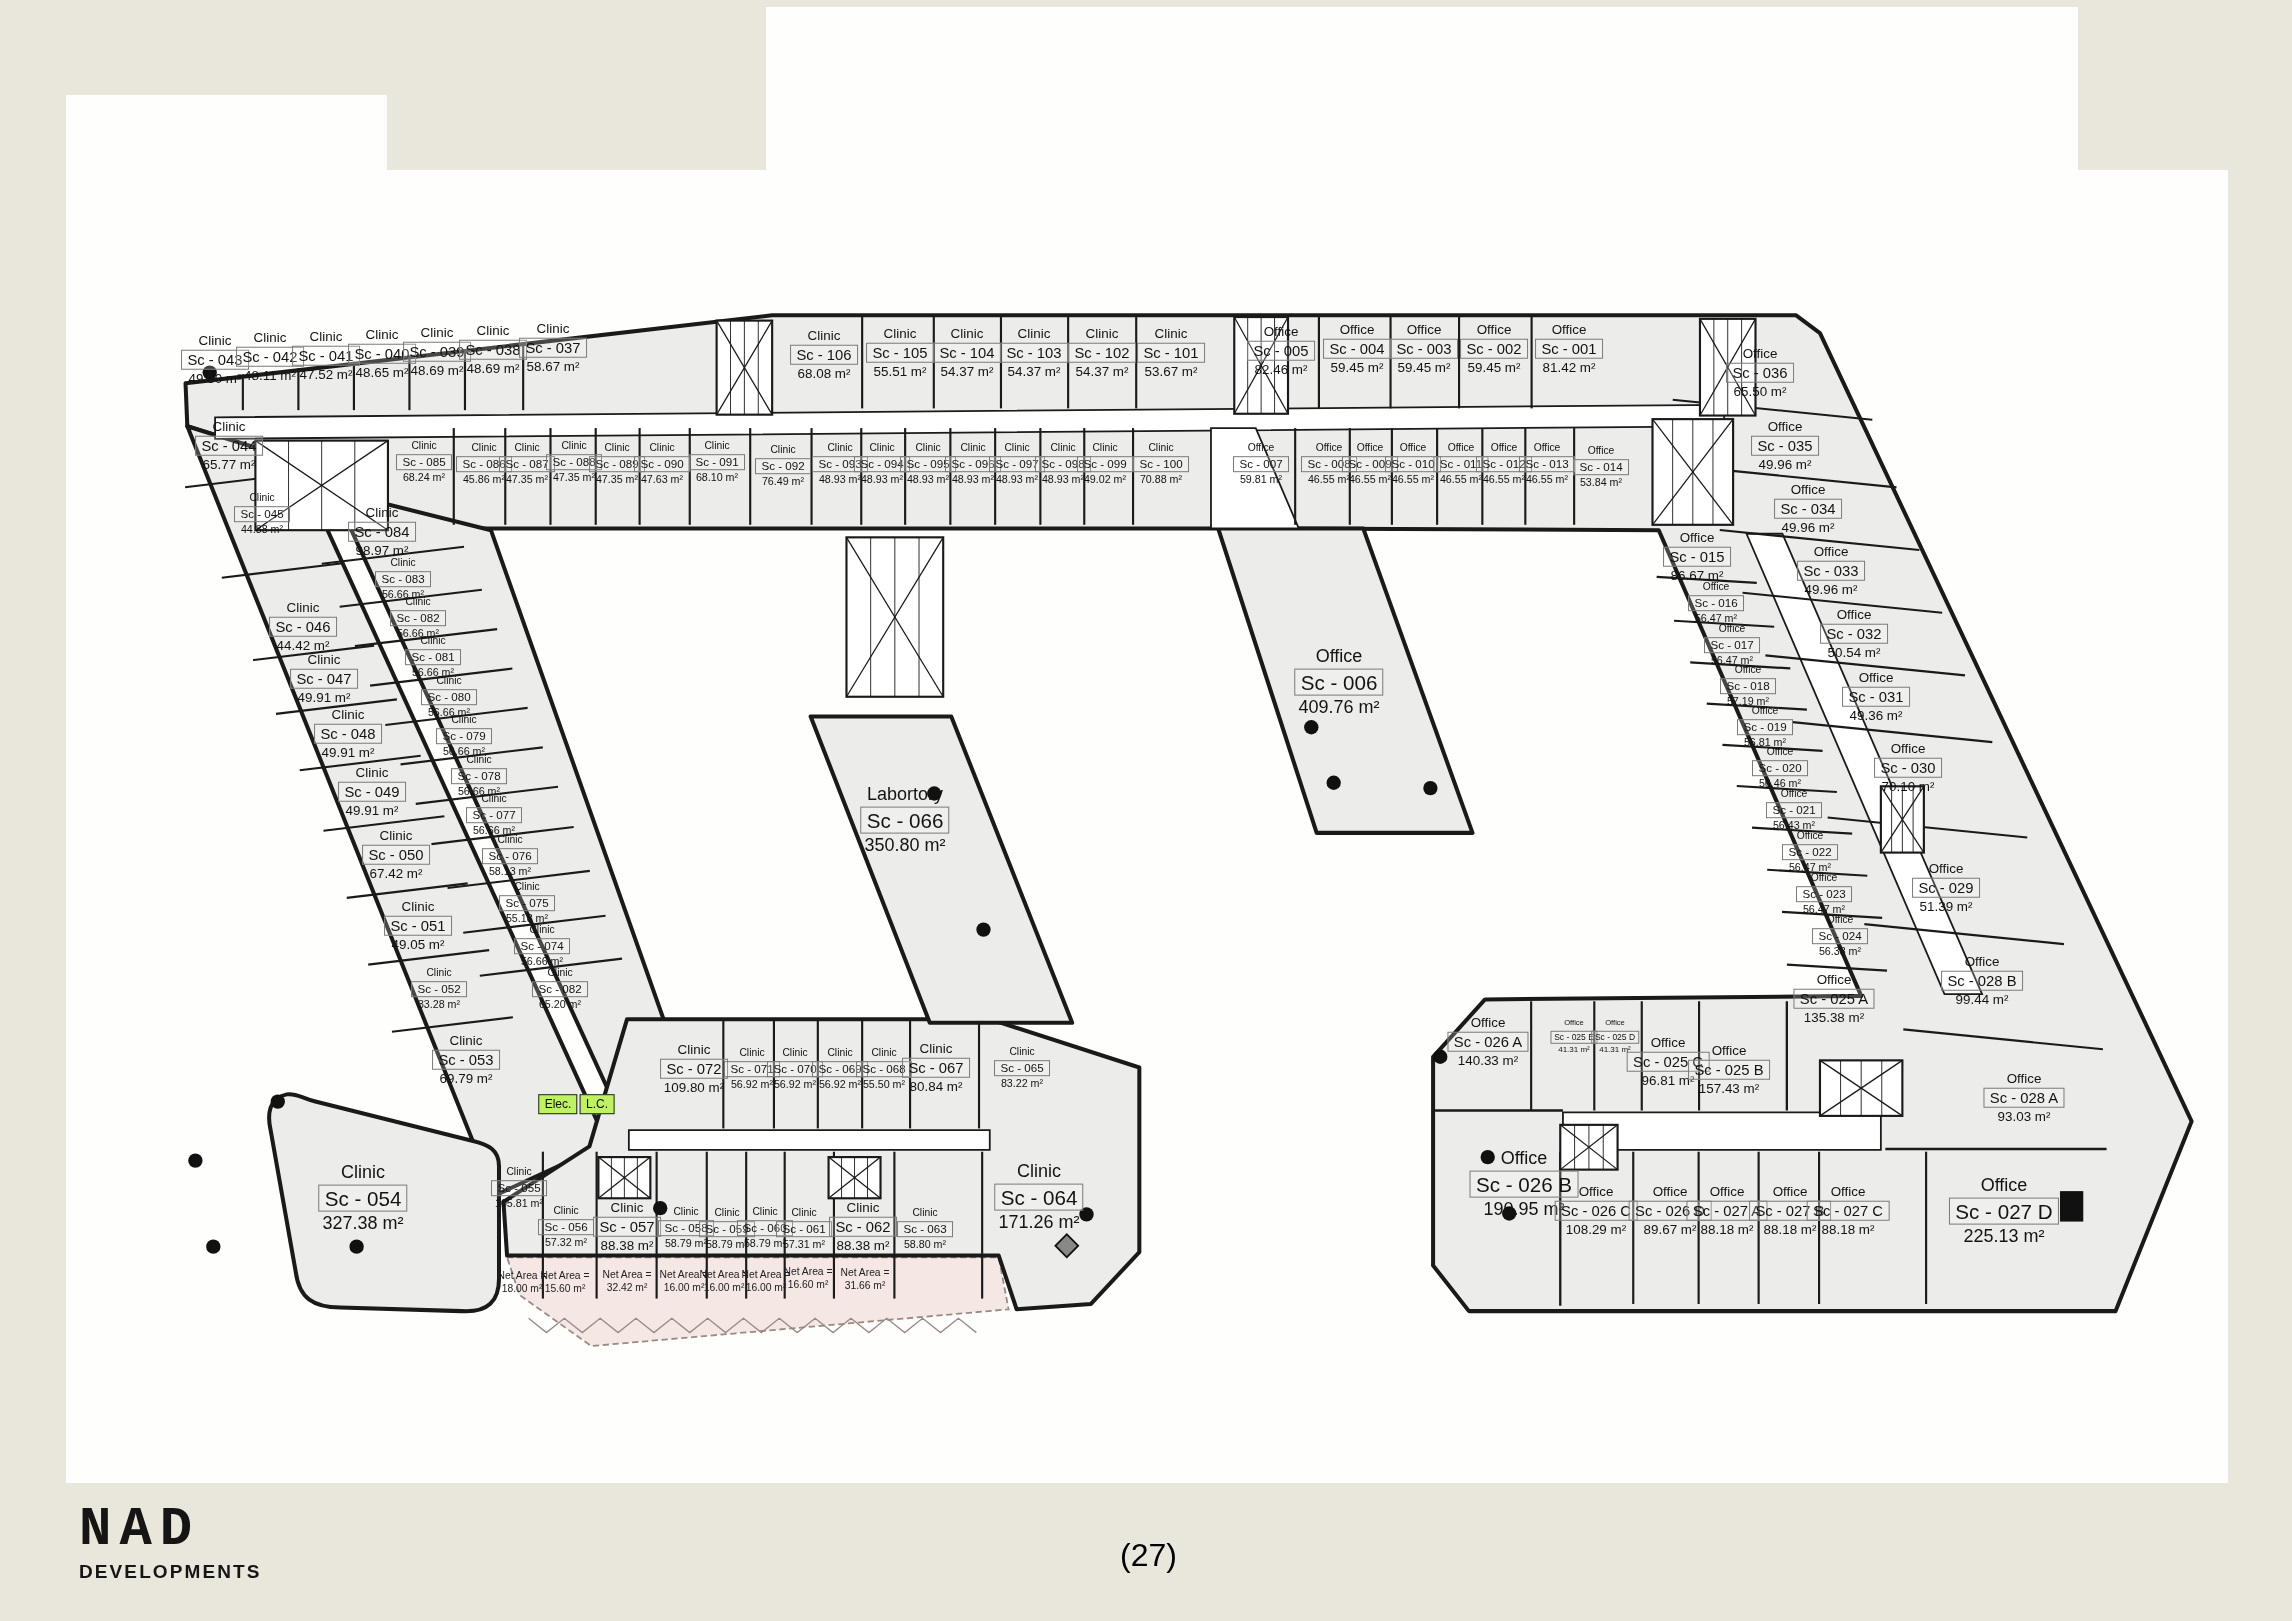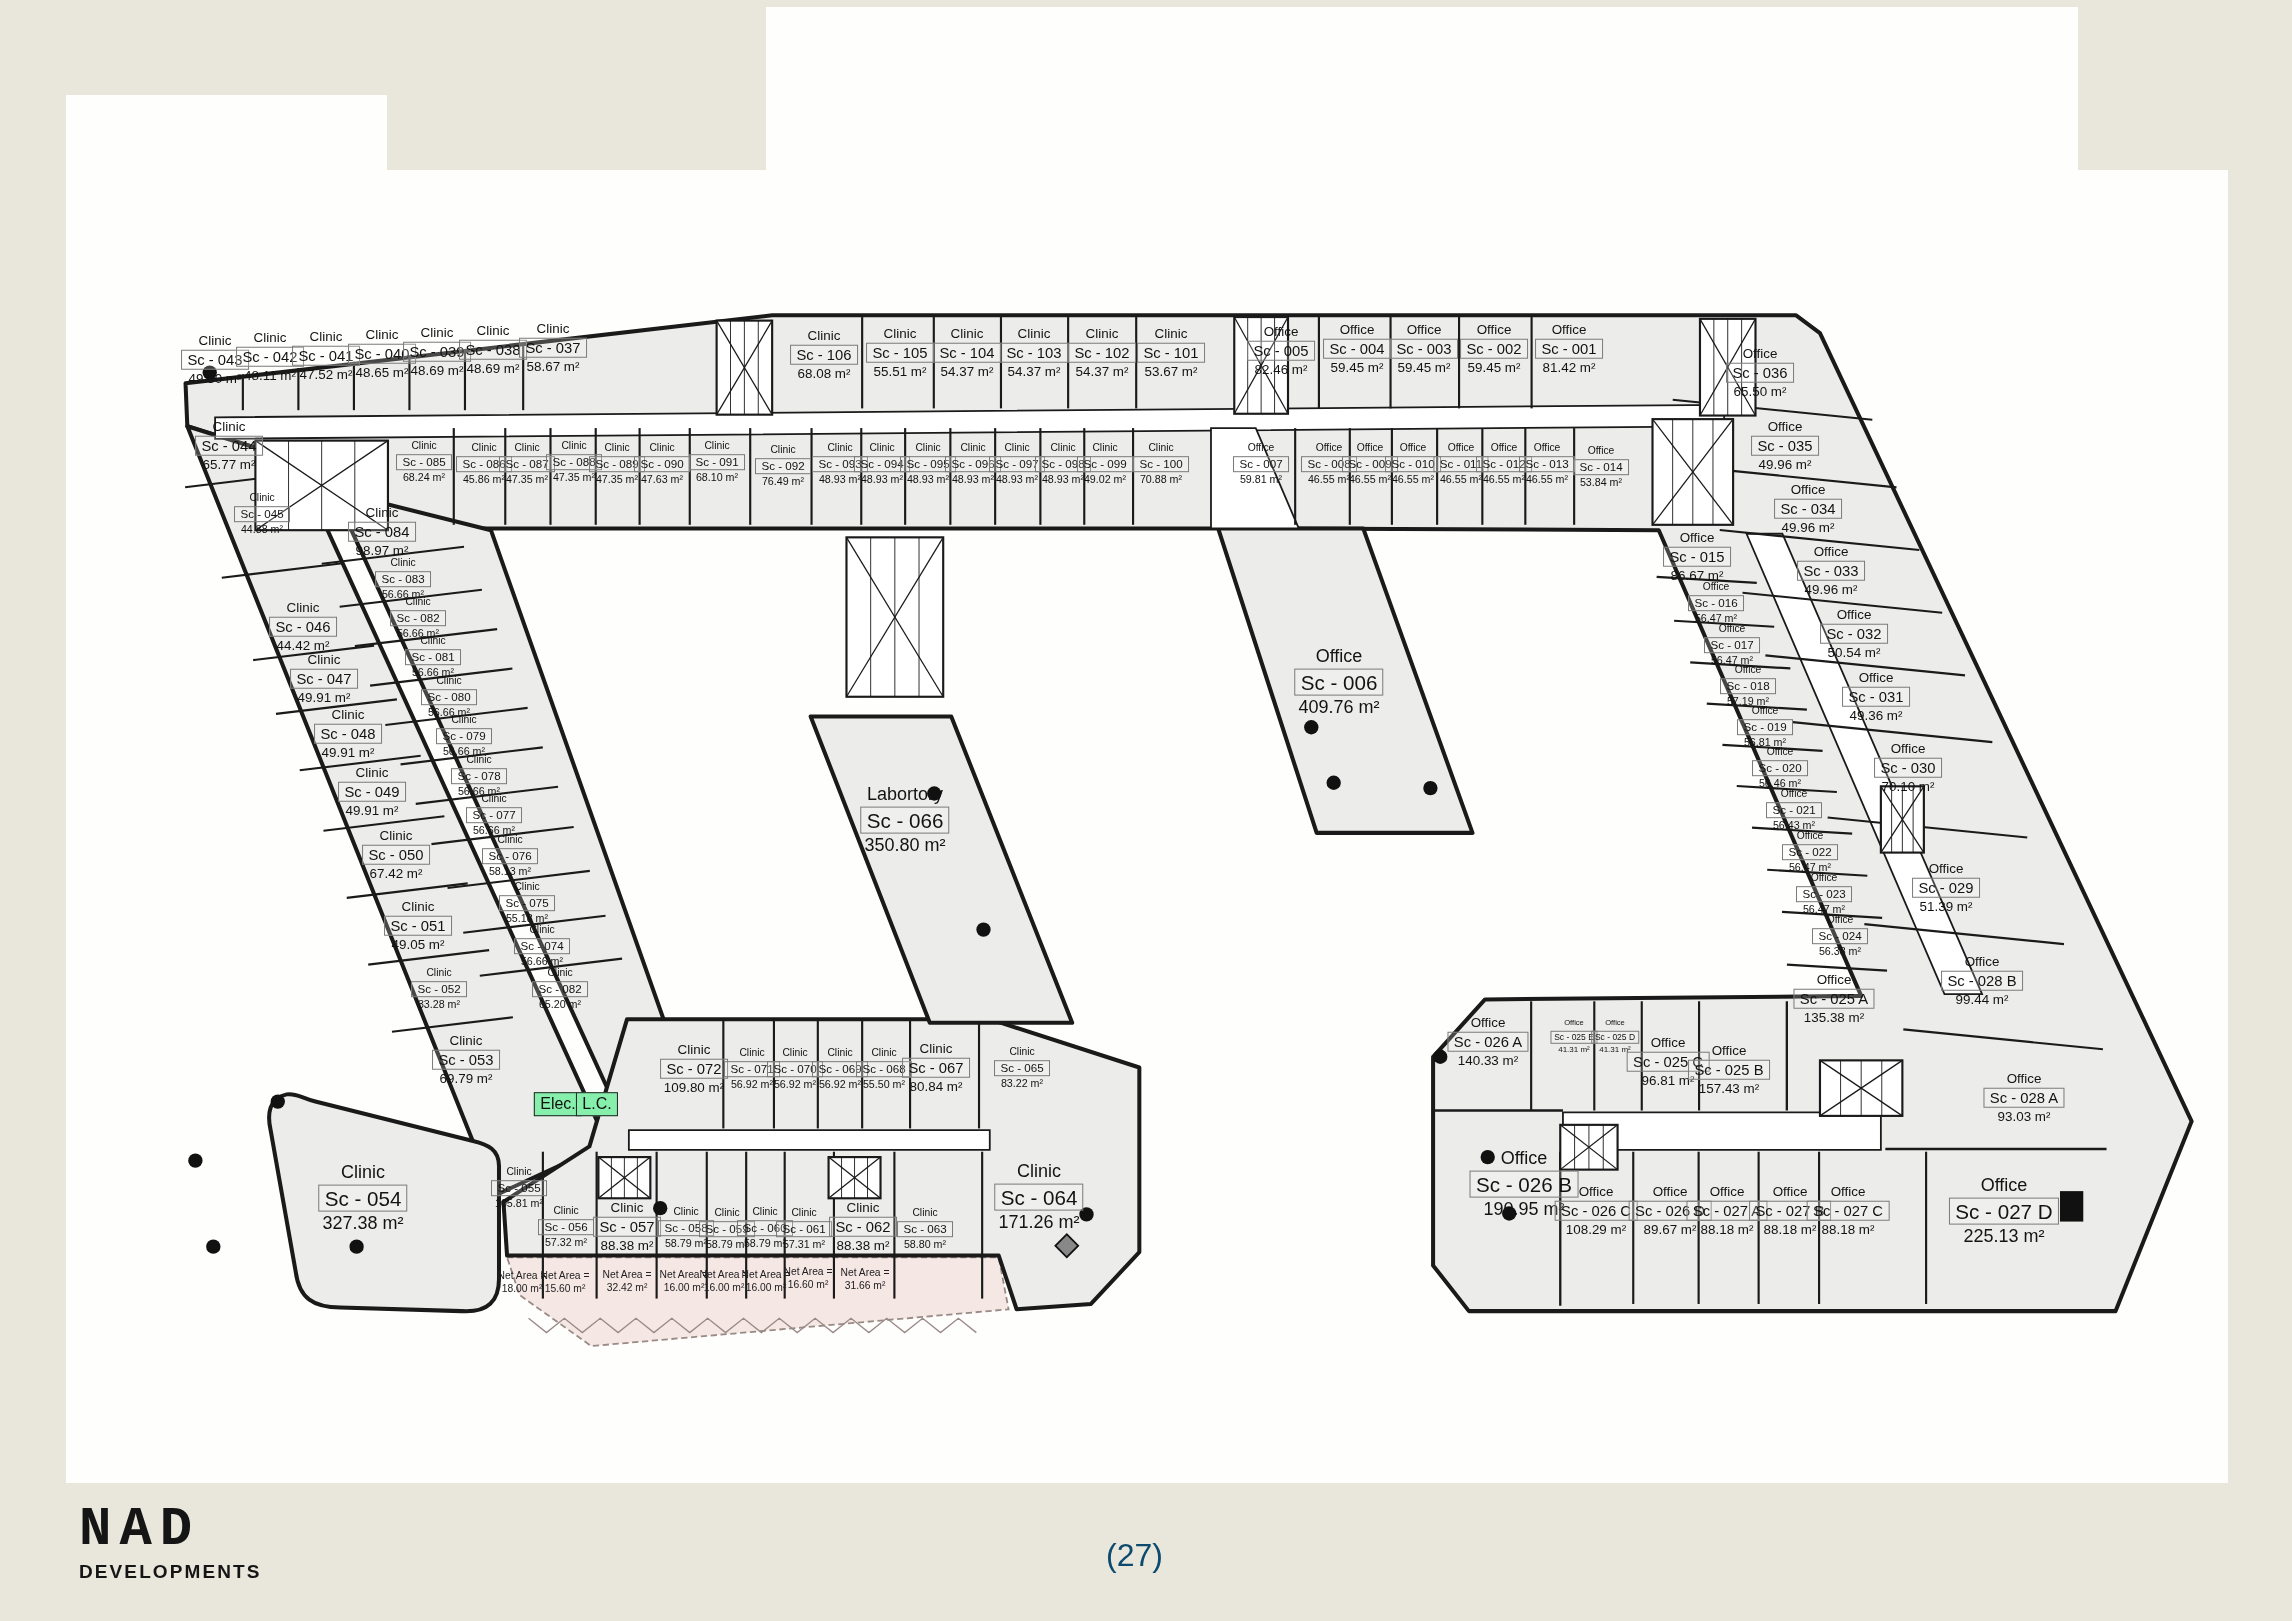--- a/index.html
+++ b/index.html
@@ -16,28 +16,28 @@
         z-index:3;line-height:1.22;white-space:nowrap;}
   .rnum{display:inline-block;border:1.3px solid #7a7a7a;padding:0 5.4px;margin:0.9px 0;
         background:rgba(255,255,255,.20);}
   .sz-m .rtype{font-size:13.4px}.sz-m .rnum{font-size:14.8px}.sz-m .rarea{font-size:13.4px}
   .sz-s .rtype{font-size:10.3px}.sz-s .rnum{font-size:11.6px}.sz-s .rarea{font-size:10.7px}
   .sz-l .rtype{font-size:18px}.sz-l .rnum{font-size:20.6px}.sz-l .rarea{font-size:18px}
   .sz-xs .rtype{font-size:7.6px}.sz-xs .rnum{font-size:8.5px;border-width:0.9px;padding:0 2.7px}
   .sz-xs .rarea{font-size:8px}
   .netarea{position:absolute;transform:translate(-50%,-50%);text-align:center;z-index:3;
         font-size:10.3px;color:#222;line-height:1.3;white-space:nowrap;}
-  .utility{position:absolute;transform:translate(-50%,-50%);z-index:3;font-size:16px;
-        color:#111;border:1.3px solid #222;background:#86efac;padding:1.8px 5.4px;white-space:nowrap;}
+  .utility{position:absolute;transform:translate(-50%,-50%);z-index:3;font-size:12px;
+        color:#111;border:1.3px solid #222;background:#bef264;padding:1.8px 5.4px;white-space:nowrap;}
   .logo{position:absolute;left:79px;top:1503px;z-index:5;color:#151515;}
   .logo-brand{font-family:Liberation Mono, monospace;font-size:54px;font-weight:700;
         letter-spacing:8px;line-height:1;}
   .logo-sub{font-size:19px;font-weight:700;letter-spacing:2.1px;margin-top:3.6px;}
-  .page-number{position:absolute;left:1106px;top:1537px;width:143px;text-align:left;
-        font-size:32px;color:#0c4a6e;z-index:5;}
+  .page-number{position:absolute;left:1077px;top:1537px;width:143px;text-align:center;
+        font-size:32px;color:#000000;z-index:5;}
 </style>
 </head>
 <body>
 
 <div class="page">
   <div class="panel panel-title"></div>
   <div class="panel panel-top"></div>
   <div class="panel panel-main"></div>
 
 

